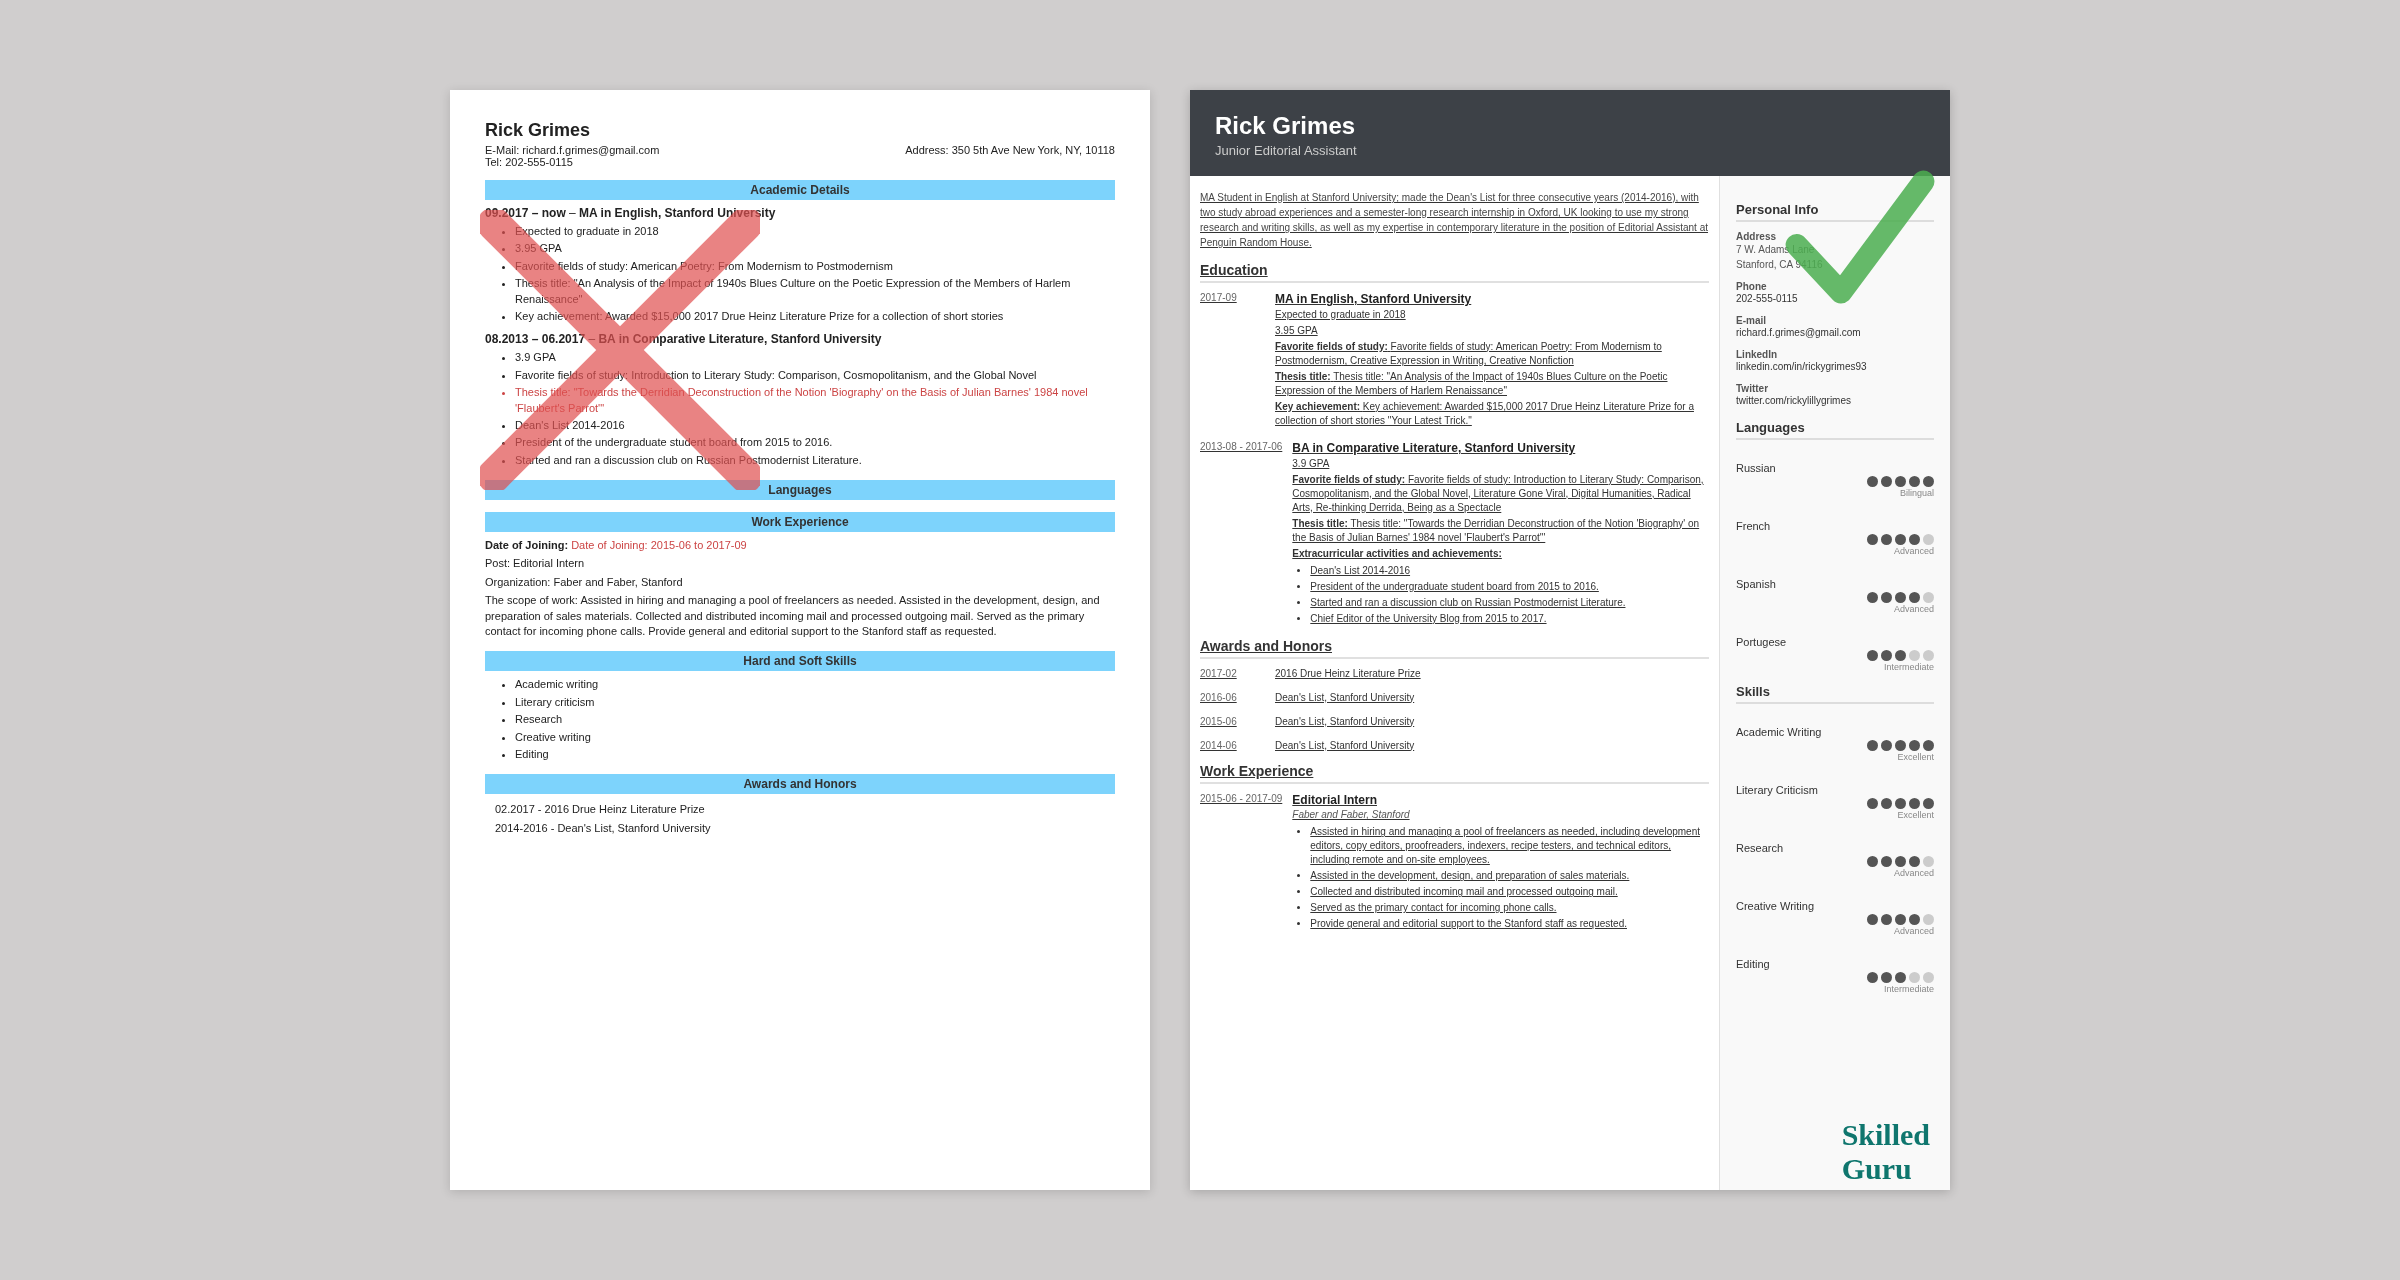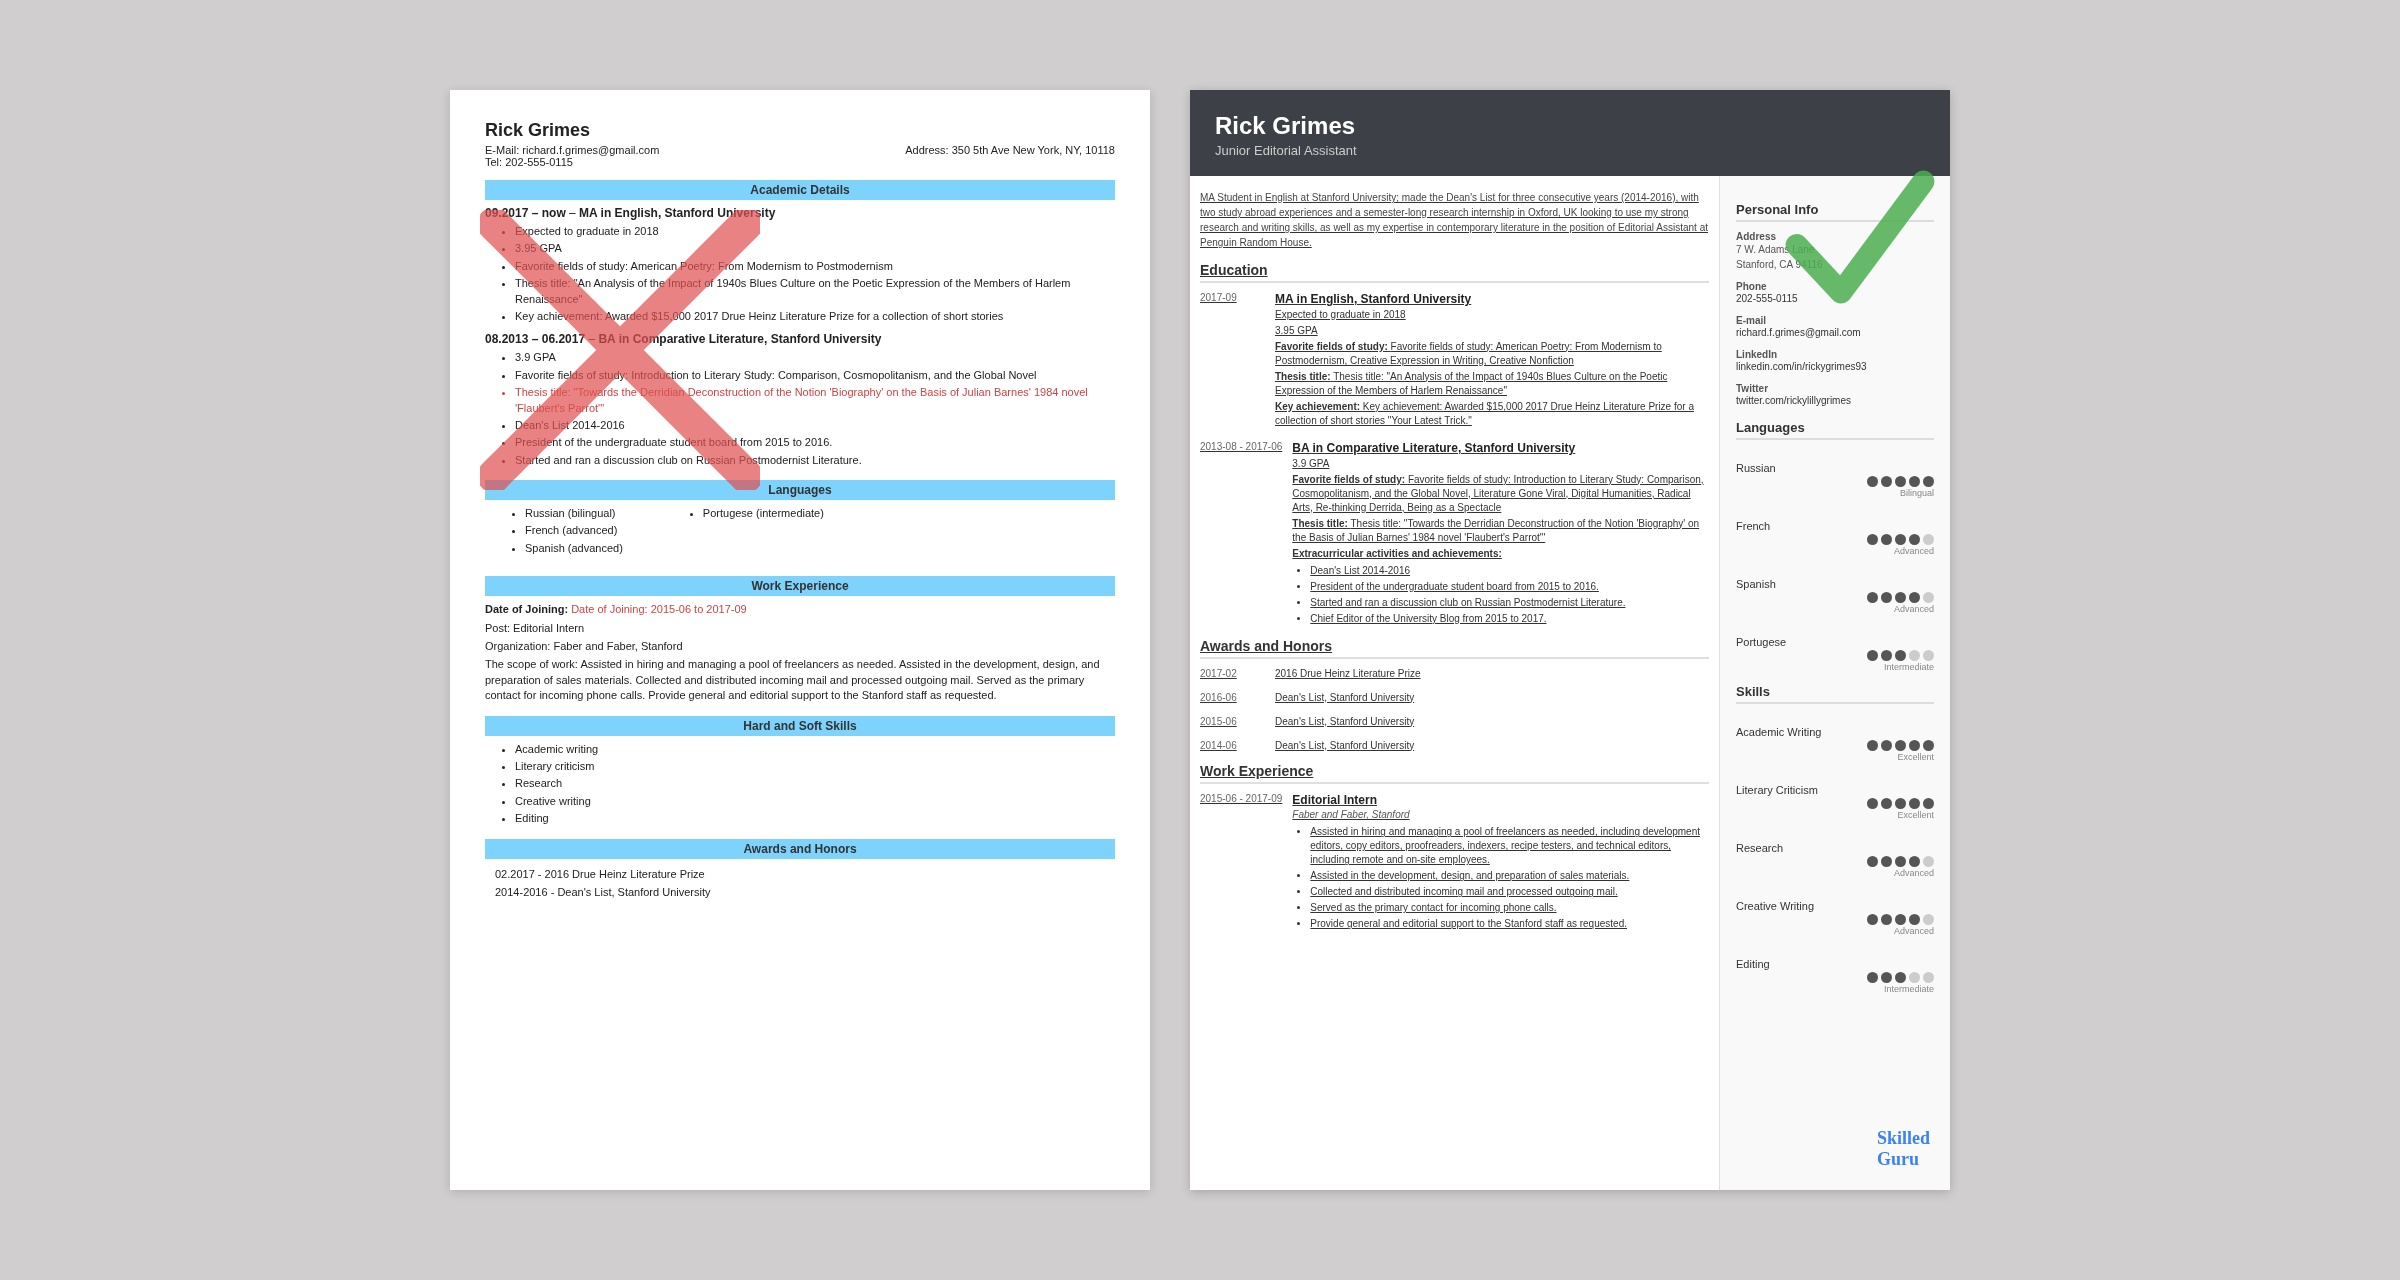--- a/index.html
+++ b/index.html
@@ -285,25 +285,25 @@
     .bar-label {
       font-size: 9px;
       color: #888;
       text-align: right;
       margin-bottom: 4px;
     }
 
     
     .skilled-guru {
       position: absolute;
-      bottom: 20px;
+      bottom: 4px;
       right: 20px;
-      font-size: 18px;
-      font-weight: bold;
-      color: #3b82f6;
+      font-size: 30px;
+      font-weight: bold;
+      color: #0f766e;
       font-family: Georgia, serif;
     }
   </style>
 </head>
 <body>
 
 <div class="left-resume">
 
   <svg class="red-x" viewBox="0 0 100 100">
     <line x1="5" y1="5" x2="95" y2="95" stroke="#e05050" stroke-width="12" stroke-linecap="round"></line>
@@ -338,34 +338,20 @@
   <ul>
     <li>3.9 GPA</li>
     <li>Favorite fields of study: Introduction to Literary Study: Comparison, Cosmopolitanism, and the Global Novel</li>
     <li style="color:#cc4444;">Thesis title: "Towards the Derridian Deconstruction of the Notion 'Biography' on the Basis of Julian Barnes' 1984 novel 'Flaubert's Parrot'"</li>
     <li>Dean's List 2014-2016</li>
     <li>President of the undergraduate student board from 2015 to 2016.</li>
     <li>Started and ran a discussion club on Russian Postmodernist Literature.</li>
   </ul>
 
   <div class="section-header">Languages</div>
-  <div class="lang-section">
-    <div class="lang-col">
-      <ul>
-        <li>Russian  (bilingual)</li>
-        <li>French (advanced)</li>
-        <li>Spanish (advanced)</li>
-      </ul>
-    </div>
-    <div class="lang-col">
-      <ul>
-        <li>Portugese (intermediate)</li>
-      </ul>
-    </div>
-  </div>
 
   <div class="section-header">Work Experience</div>
 
   <div class="work-detail">
     <b>Date of Joining:</b> <span style="color:#cc4444;">Date of Joining: 2015-06 to 2017-09</span>
   </div>
   <div class="work-detail">Post: Editorial Intern</div>
   <div class="work-detail">Organization: Faber and Faber, Stanford</div>
   <div class="work-detail">The scope of work: Assisted in hiring and managing a pool of freelancers as needed. Assisted in the development, design, and preparation of sales materials. Collected and distributed incoming mail and processed outgoing mail. Served as the primary contact for incoming phone calls. Provide general and editorial support to the Stanford staff as requested.</div>
 

